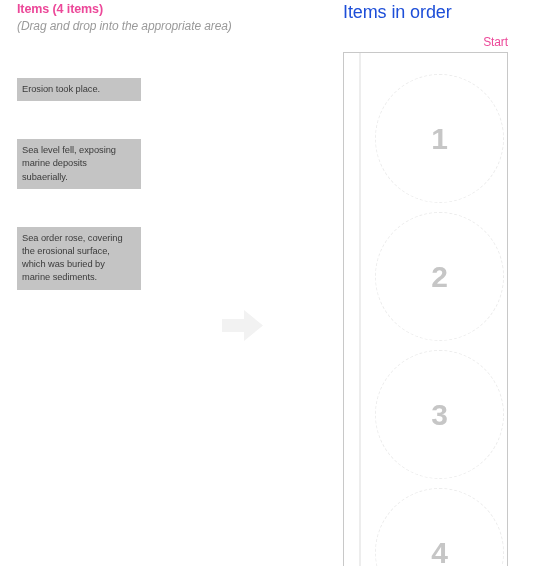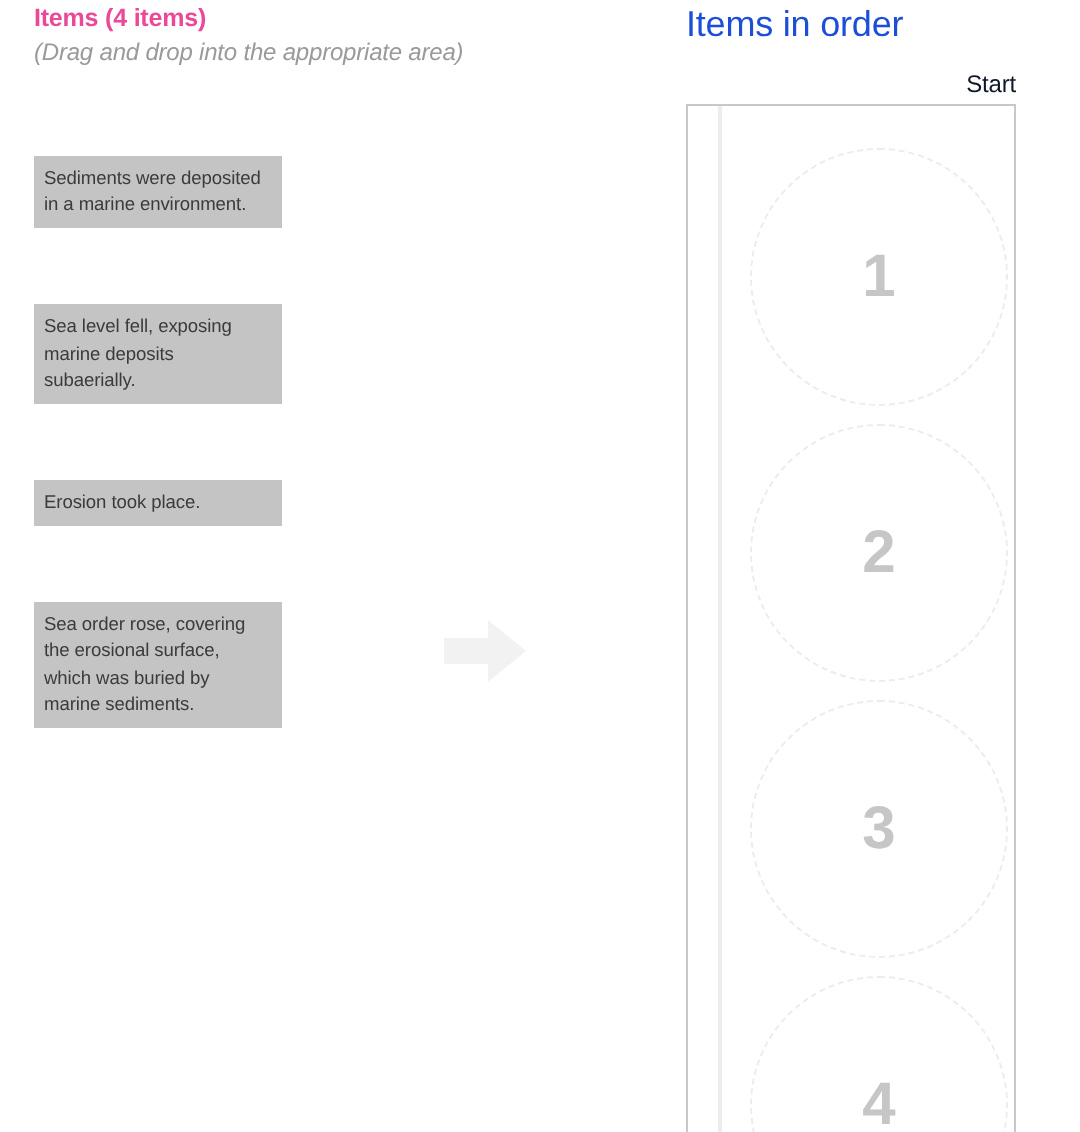--- a/index.html
+++ b/index.html
@@ -88,21 +88,21 @@
     font-size: 18px;
     color: #1d4ed8;
     letter-spacing: -0.1px;
     white-space: nowrap;
   }
   #start-label {
     position: absolute;
     right: 32px;
     top: 35px;
     font-size: 12px;
-    color: #0f172a;
+    color: #ec4899;
     letter-spacing: -0.1px;
     white-space: nowrap;
   }
   #drop-container {
     position: absolute;
     left: 13px;
     top: 52px;
     width: 165px;
     height: 514px;
     box-sizing: border-box;
@@ -149,23 +149,22 @@
 </head>
 <body>
 
 <div id="left-panel">
 
   <div id="items-heading">Items (4 items)</div>
 
   <div id="items-subheading">(Drag and drop into the appropriate area)</div>
 
   <div id="item-list">
-    <div class="drag-item">Sediments were deposited in a marine environment.</div>
+    <div class="drag-item">Erosion took place.</div>
     <div class="drag-item">Sea level fell, exposing marine deposits subaerially.</div>
-    <div class="drag-item">Erosion took place.</div>
     <div class="drag-item">Sea order rose, covering the erosional surface, which was buried by marine sediments.</div>
   </div>
 
 </div>
 
 <div id="drop-arrow">
   <svg width="41" height="35" viewBox="0 0 41 35" xmlns="http://www.w3.org/2000/svg">
     <path d="M0 11 L22 11 L22 2 L41 17.5 L22 33 L22 24 L0 24 Z" fill="#f2f2f2"></path>
   </svg>
 </div>

